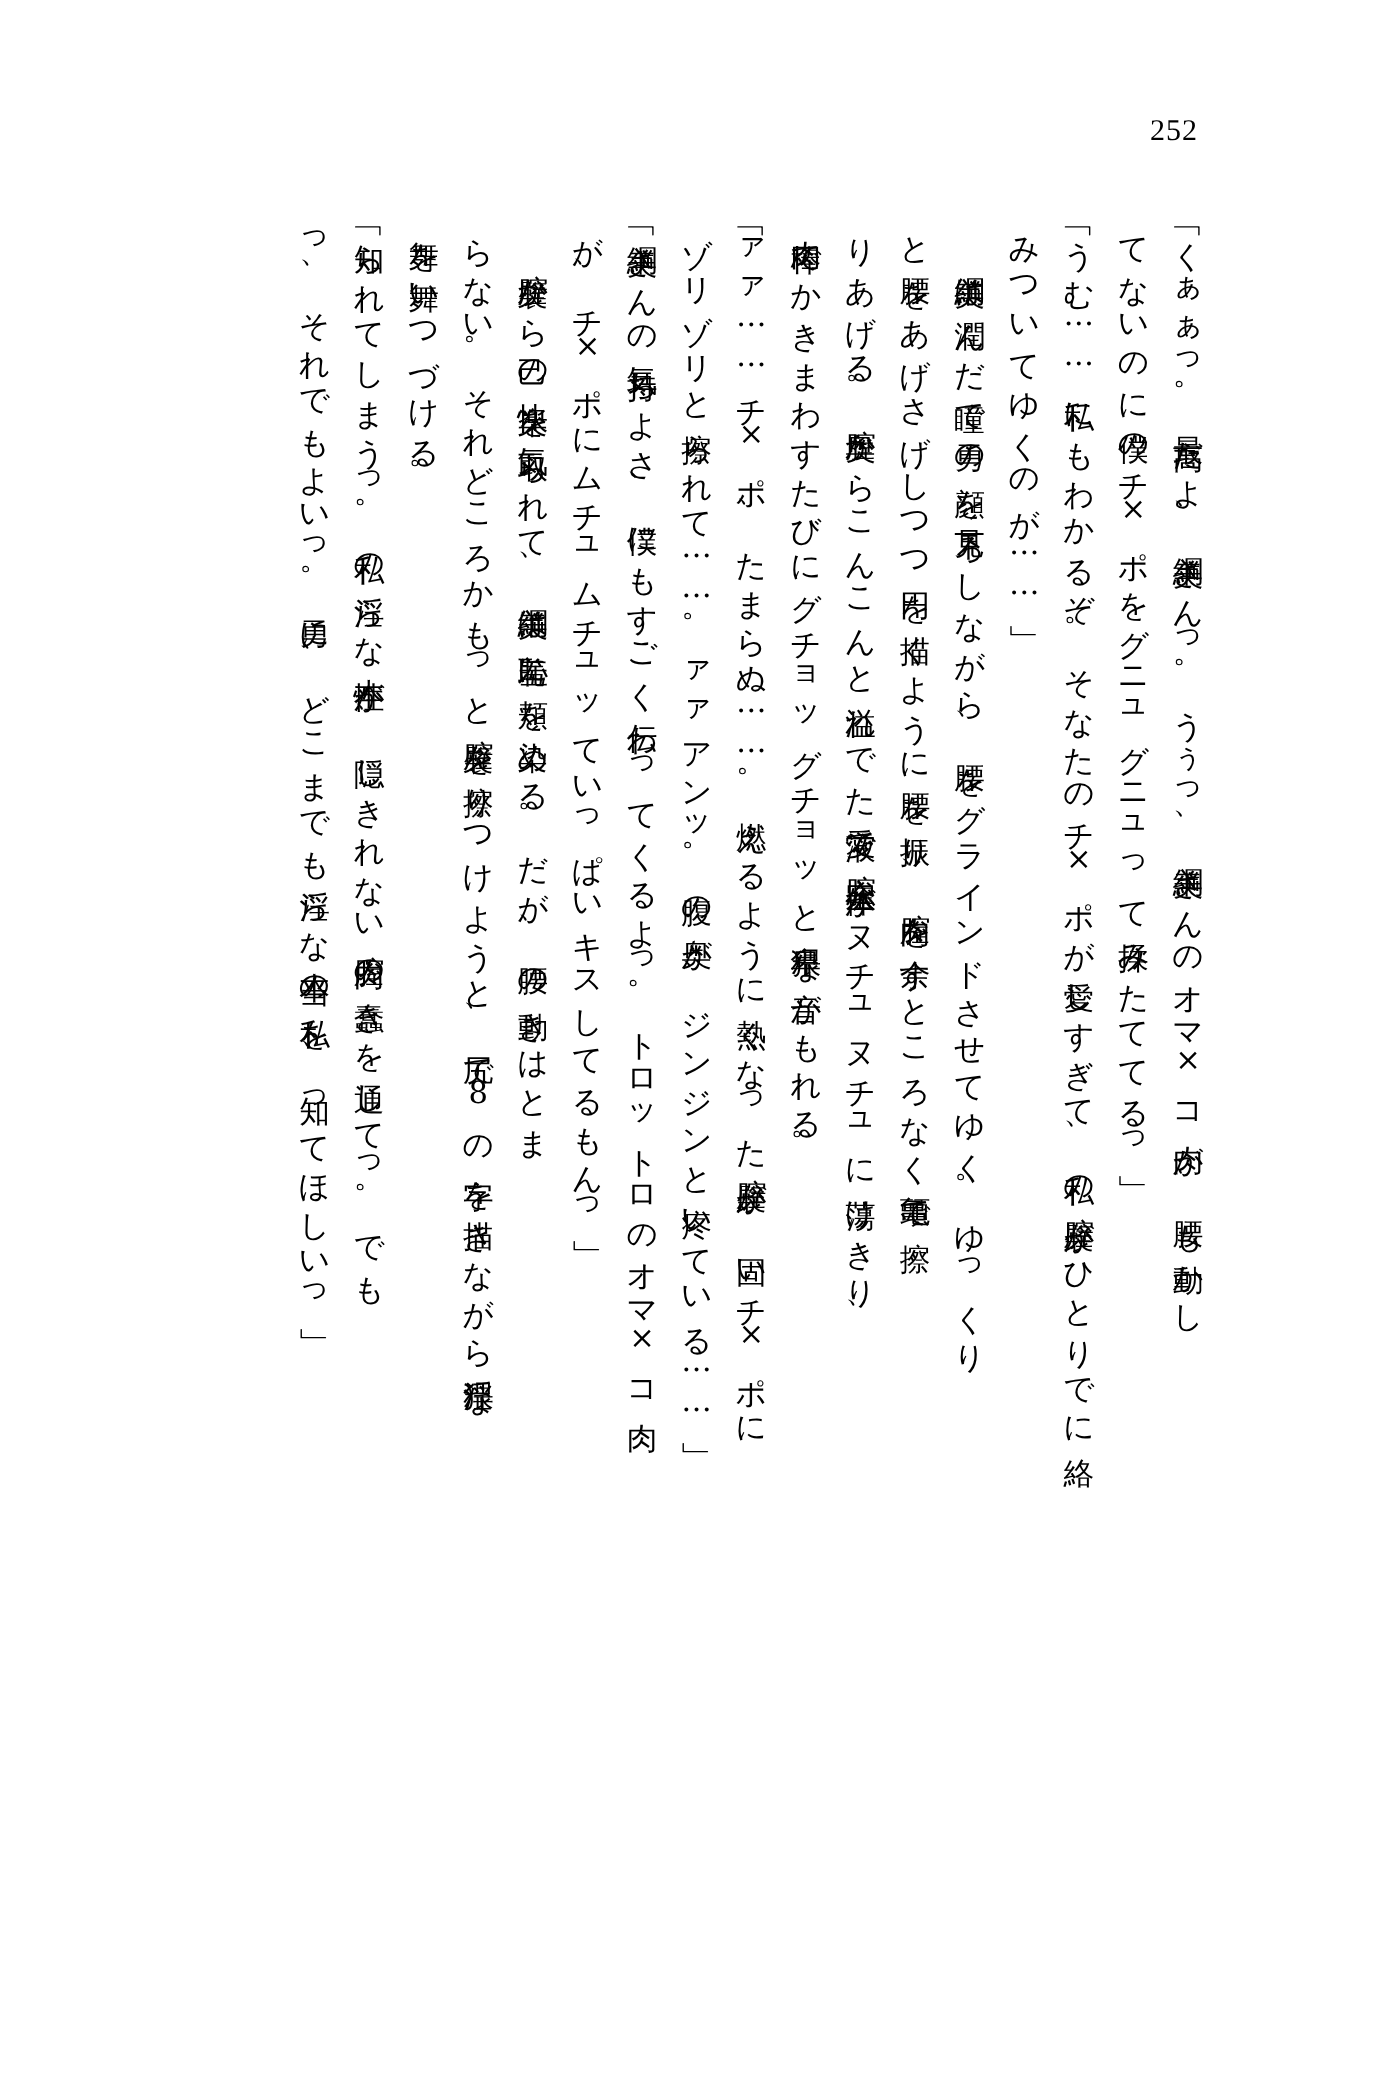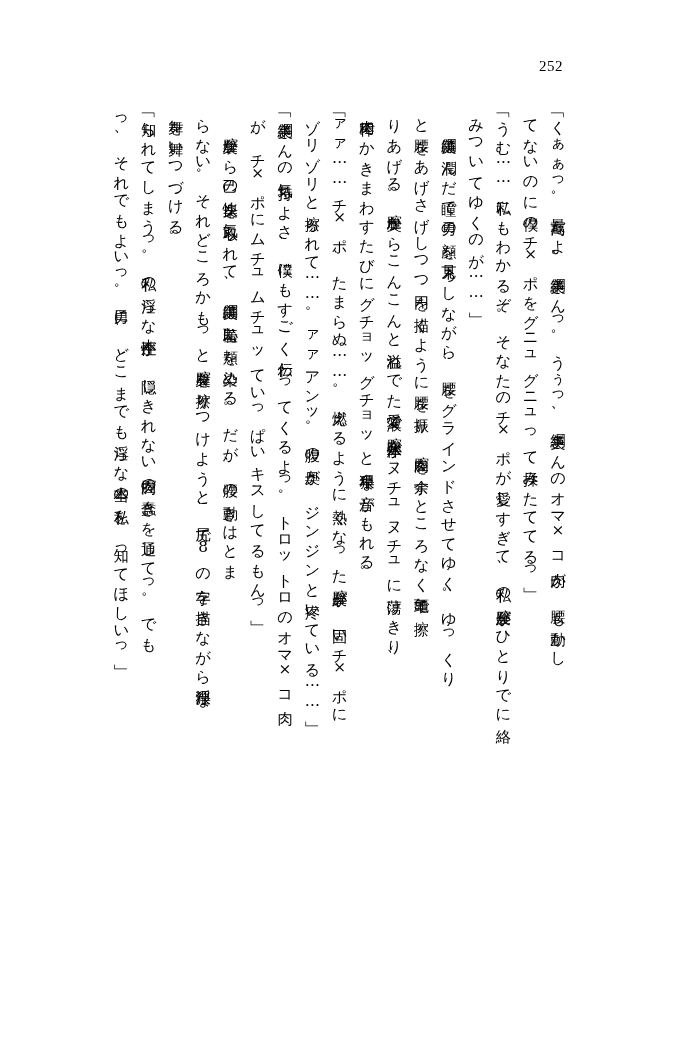--- a/index.html
+++ b/index.html
@@ -13,20 +13,21 @@
     font-family: "Liberation Serif", "DejaVu Serif", serif;
     color: #000000;
     overflow: hidden;
     position: relative;
   }
   #page {
     position: relative;
     width: 631px;
     height: 1050px;
     box-sizing: border-box;
+    margin-left: 36px;
   }
   
   #page-number {
     position: absolute;
     top: 58px;
     right: 68px;
     font-size: 15px;
     letter-spacing: 0.5px;
     font-family: "Liberation Serif", "DejaVu Serif", serif;
   }

